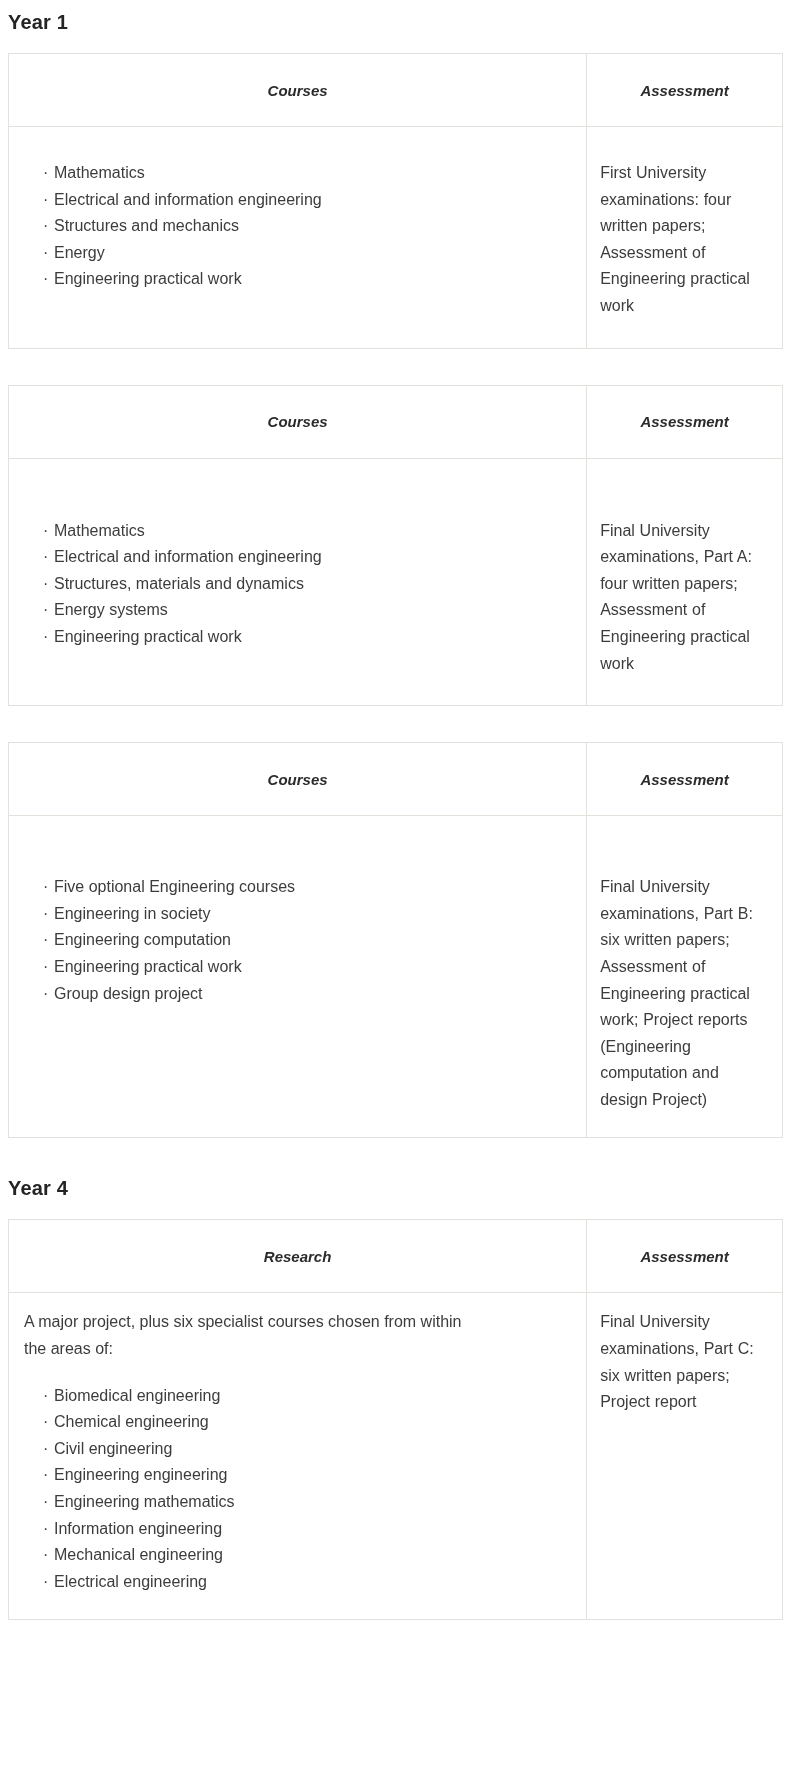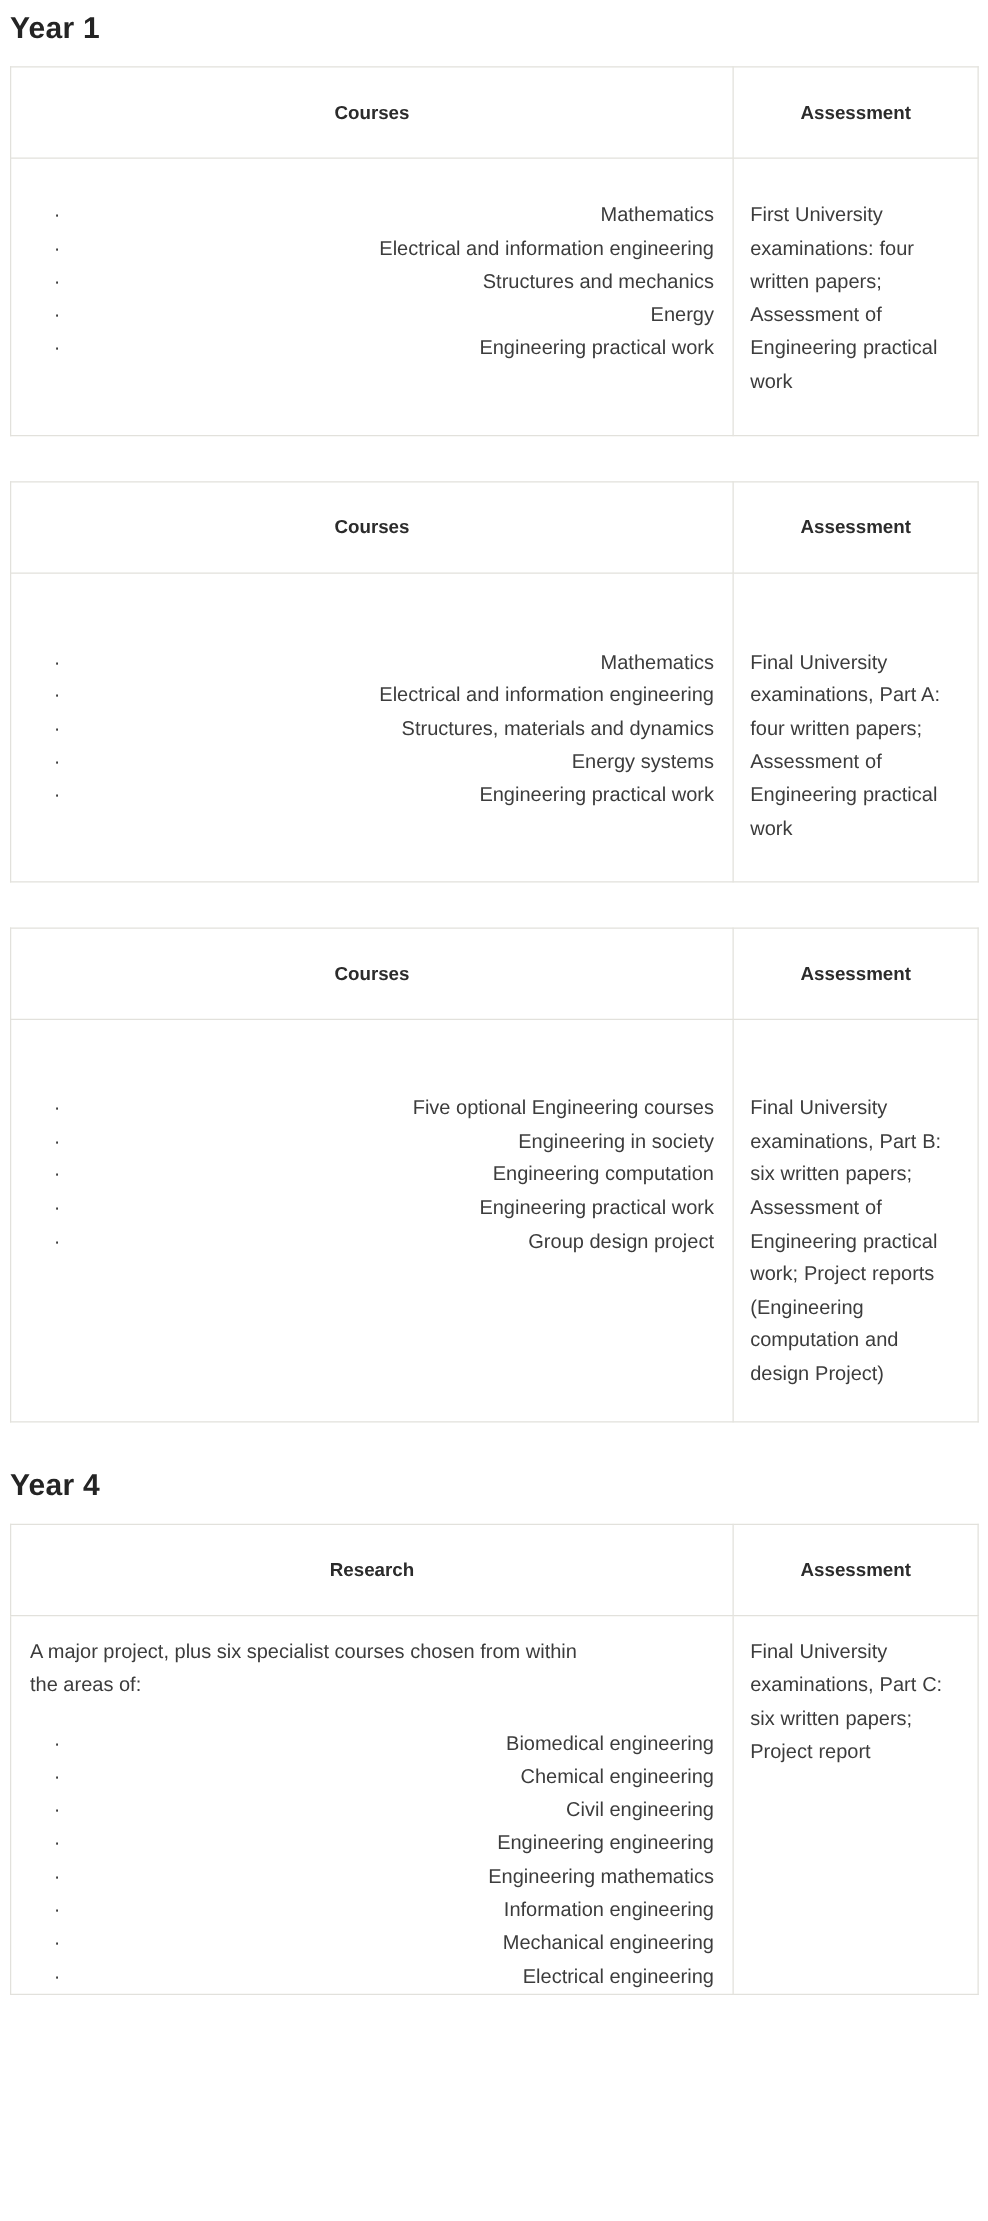--- a/index.html
+++ b/index.html
@@ -10,62 +10,63 @@
     width: 790px;
     box-sizing: border-box;
     padding: 8px 7px 9px 8px;
     font-family: "Liberation Sans", "DejaVu Sans", sans-serif;
     color: #3c3c3c;
   }
   .section { margin-top: 36px; }
   .section:first-of-type { margin-top: 0; }
   .section h2 {
     margin: 0 0 16px 0;
-    font-size: 24px;
+    font-size: 20px;
     line-height: 29px;
     font-weight: 700;
     color: #242424;
     letter-spacing: 0.2px;
   }
   table.course-table {
     width: 775px;
     border-collapse: collapse;
     table-layout: fixed;
   }
   .course-table th, .course-table td {
     border: 1px solid #e2e1dc;
   }
   .course-table th {
     height: 70px;
     vertical-align: middle;
     text-align: center;
     font-size: 15px;
     font-weight: 700;
     color: #2b2b2b;
+    font-style: italic;
   }
   .course-table td {
     vertical-align: top;
     font-size: 16px;
     line-height: 26.6px;
   }
   td.courses-cell { padding: 0 15px; }
   td.assessment-cell { padding: 0 15px 0 13px; }
 
   
   .s1 td { padding-top: 33px; padding-bottom: 28px; }
   .s2 td { padding-top: 59px; padding-bottom: 28px; }
   .s3 td { padding-top: 58px; padding-bottom: 24px; }
-  .s4 td { padding-top: 16px; }
+  .s4 td { padding-top: 16px; padding-bottom: 24px; }
 
   ul.course-list {
     margin: 0;
     padding: 0 0 0 30px;
     list-style: none;
   }
-  ul.course-list li { position: relative; text-align: right; }
+  ul.course-list li { position: relative; }
   ul.course-list li::before {
     content: "\00B7";
     position: absolute;
     left: -11px;
     top: 0;
   }
   p.intro-text {
     margin: 0 0 20px 0;
     max-width: 460px;
   }

